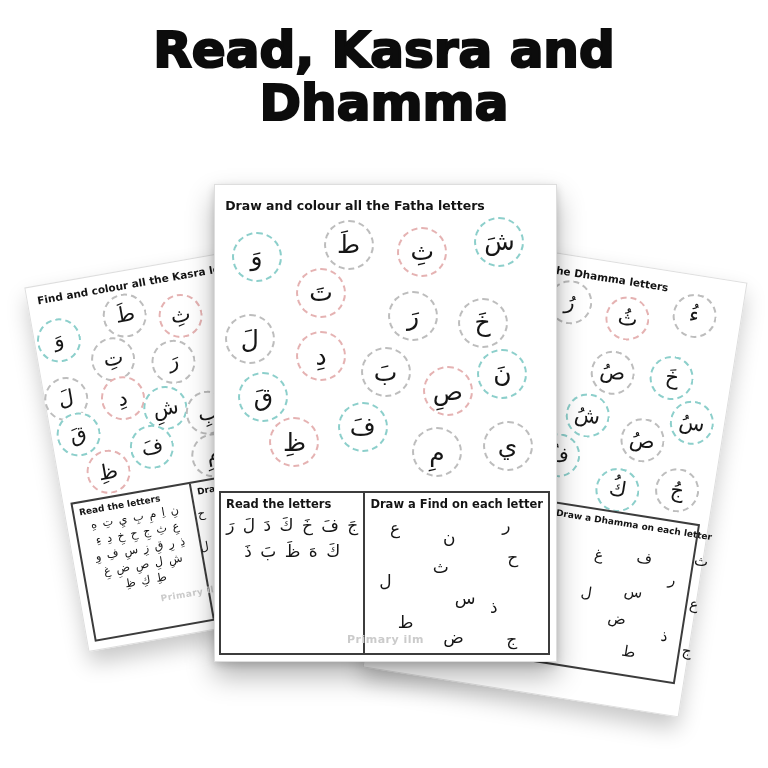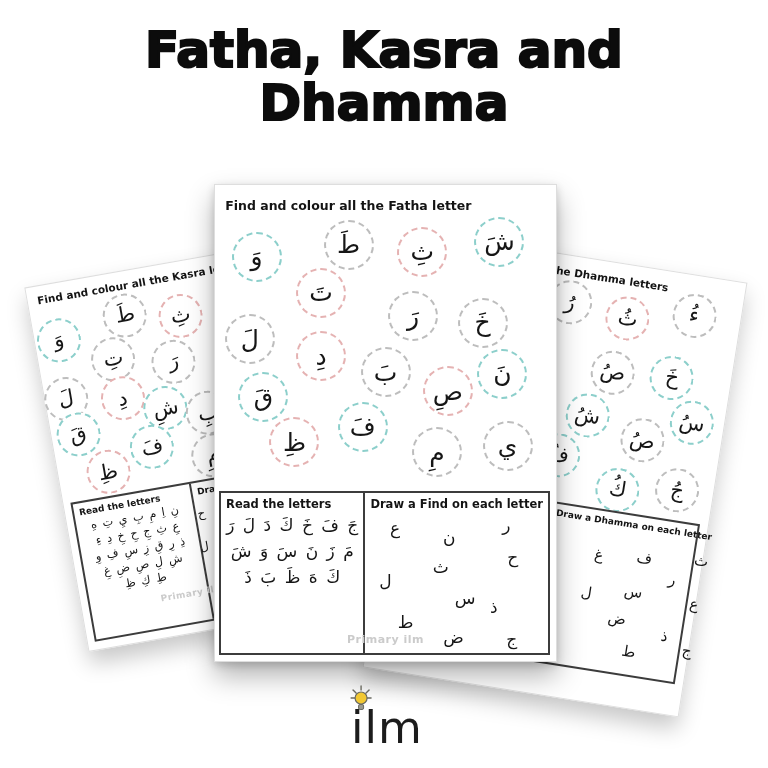--- a/index.html
+++ b/index.html
@@ -63,21 +63,21 @@
     display:flex;align-items:baseline;z-index:5}
   .logo-word{font-size:46px;font-weight:bold;letter-spacing:1px;
     -webkit-text-stroke:1.6px #3f4036}
   .logo-ilm{position:relative;font-size:45px;font-weight:normal;color:#1c1c1c;
     margin-left:6px;letter-spacing:1px}
   .bulb{position:absolute;top:-16px;left:-2px;width:24px;height:26px}
 </style>
 </head>
 <body>
 
-<h1 class="heading">Fatha, Kasra and Dhamma</h1>
+<h1 class="heading">Read, Kasra and Dhamma</h1>
 
 <div class="page page-left">
   <div class="ws-title">Find and colour all the Kasra letters</div>
   <div class="circles">
       <div class="circle" style="left: 7.5%; top: 15.4%; border-color: rgb(140, 207, 203);">
         <span class="ar" dir="rtl">وَ</span>
       </div>
       <div class="circle" style="left: 29.4%; top: 11.9%; border-color: rgb(189, 189, 189);">
         <span class="ar" dir="rtl">طَ</span>
       </div>
@@ -185,21 +185,21 @@
         <span class="scatter ar" dir="rtl" style="left: 48.7%; top: 65.6%;">ض</span>
         <span class="scatter ar" dir="rtl" style="left: 78.3%; top: 71.7%;">ذ</span>
         <span class="scatter ar" dir="rtl" style="left: 58.6%; top: 85.2%;">ط</span>
         <span class="scatter ar" dir="rtl" style="left: 92.8%; top: 79.1%;">ج</span>
       </div>
   </div>
   <div class="watermark">Primary ilm</div>
 </div>
 
 <div class="page page-center">
-  <div class="ws-title">Find and colour all the Fatha letter</div>
+  <div class="ws-title">Draw and colour all the Fatha letters</div>
   <div class="circles">
       <div class="circle" style="left: 12.2%; top: 15.1%; border-color: rgb(140, 207, 203);">
         <span class="ar" dir="rtl">وَ</span>
       </div>
       <div class="circle" style="left: 39.2%; top: 12.6%; border-color: rgb(189, 189, 189);">
         <span class="ar" dir="rtl">طَ</span>
       </div>
       <div class="circle" style="left: 60.8%; top: 14%; border-color: rgb(229, 178, 178);">
         <span class="ar" dir="rtl">ثِ</span>
       </div>
@@ -244,21 +244,20 @@
       </div>
       <div class="circle" style="left: 85.8%; top: 54.8%; border-color: rgb(189, 189, 189);">
         <span class="ar" dir="rtl">ي</span>
       </div>
     </div>
   <div class="boxes">
     <div class="read-col">
       <div class="box-title">Read the letters</div>
       <div class="read-lines">
           <div class="read-line ar" dir="rtl">جَ فَ خَ كَ دَ لَ رَ</div>
-          <div class="read-line ar" dir="rtl">مَ زَ نَ سَ وَ شَ</div>
           <div class="read-line ar" dir="rtl">كَ هَ ظَ بَ ذَ</div>
         </div>
     </div>
     <div class="draw-col">
       <div class="box-title">Draw a Find on each letter</div>
     <span class="scatter ar" dir="rtl" style="left: 16.3%; top: 21.8%;">ع</span>
         <span class="scatter ar" dir="rtl" style="left: 45.9%; top: 27.9%;">ن</span>
         <span class="scatter ar" dir="rtl" style="left: 77.3%; top: 20%;">ر</span>
         <span class="scatter ar" dir="rtl" style="left: 80.8%; top: 40%;">ح</span>
         <span class="scatter ar" dir="rtl" style="left: 41.3%; top: 46.1%;">ث</span>
@@ -267,26 +266,13 @@
         <span class="scatter ar" dir="rtl" style="left: 70.3%; top: 71.5%;">ذ</span>
         <span class="scatter ar" dir="rtl" style="left: 22.1%; top: 80.6%;">ط</span>
         <span class="scatter ar" dir="rtl" style="left: 48.3%; top: 89.7%;">ض</span>
         <span class="scatter ar" dir="rtl" style="left: 80.2%; top: 90.9%;">ج</span>
       </div>
   </div>
   <div class="watermark">Primary ilm</div>
 </div>
 
 <div class="logo">
-  <span class="logo-ilm">
-    <svg class="bulb" viewBox="0 0 24 26">
-      <g stroke="#6a6a60" stroke-width="1.4" stroke-linecap="round">
-        <line x1="4" y1="5" x2="7" y2="8"></line>
-        <line x1="12" y1="1" x2="12" y2="5"></line>
-        <line x1="20" y1="5" x2="17" y2="8"></line>
-        <line x1="2" y1="13" x2="6" y2="13"></line>
-        <line x1="22" y1="13" x2="18" y2="13"></line>
-      </g>
-      <circle cx="12" cy="13" r="6" fill="#f2c832" stroke="#6a6a60" stroke-width="1.2"></circle>
-      <rect x="9.5" y="19.5" width="5" height="5" rx="1.5" fill="#9a9a90" stroke="#6a6a60" stroke-width="1"></rect>
-    </svg><span>ilm</span>
-  </span>
 </div>
 
 </body></html>

